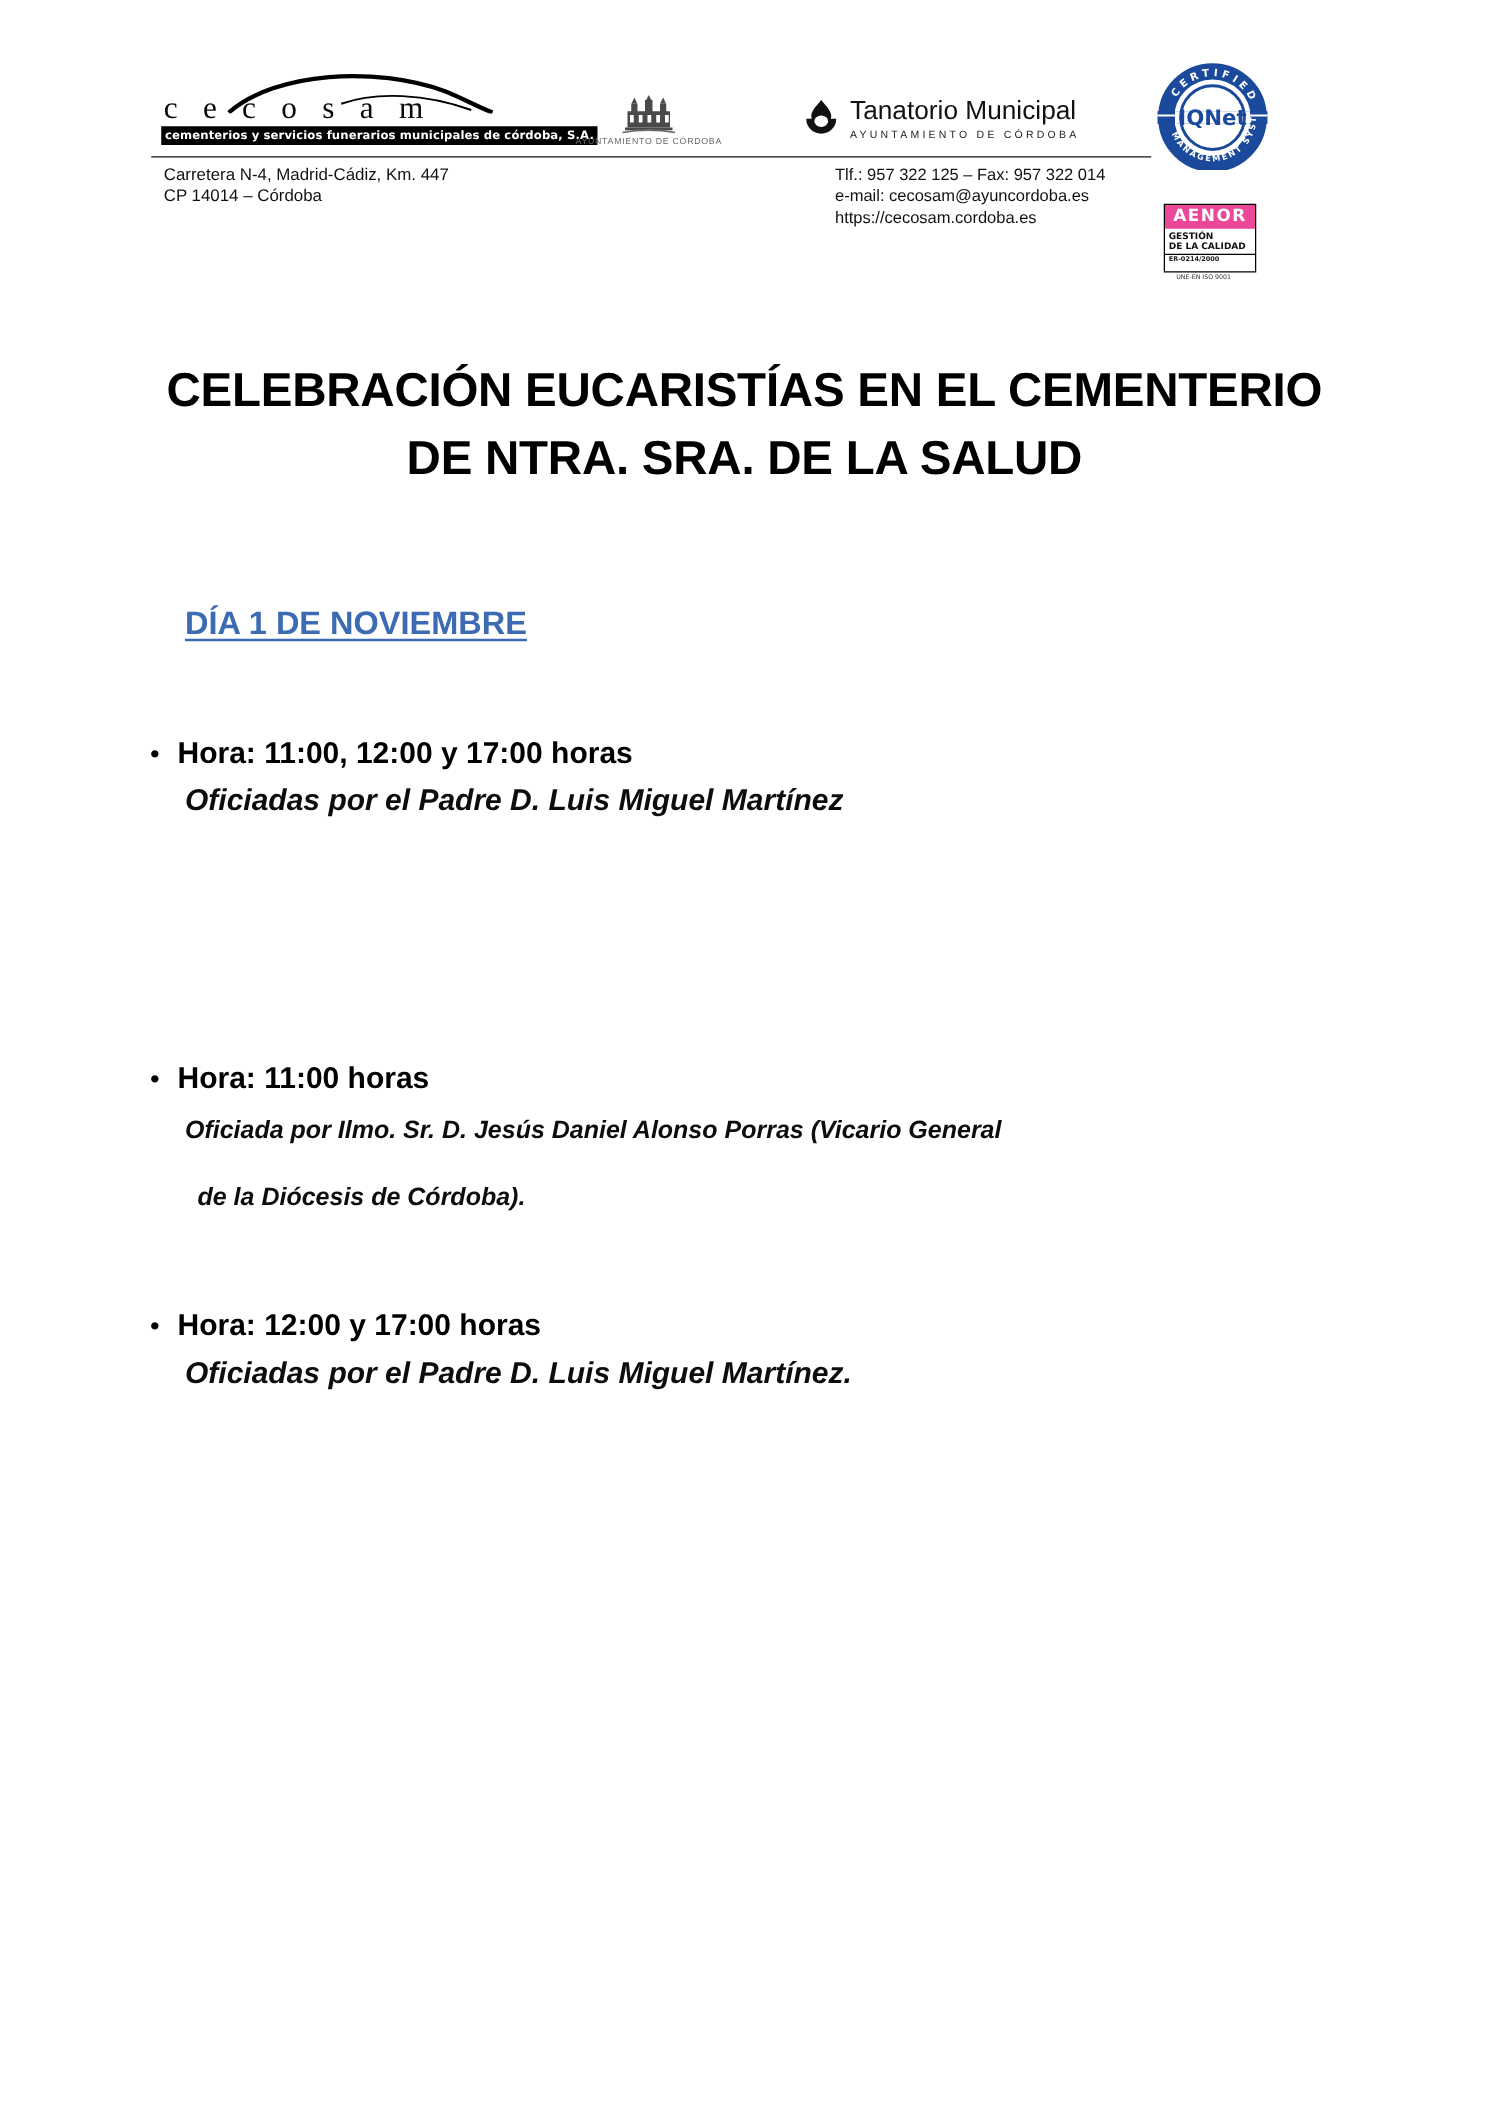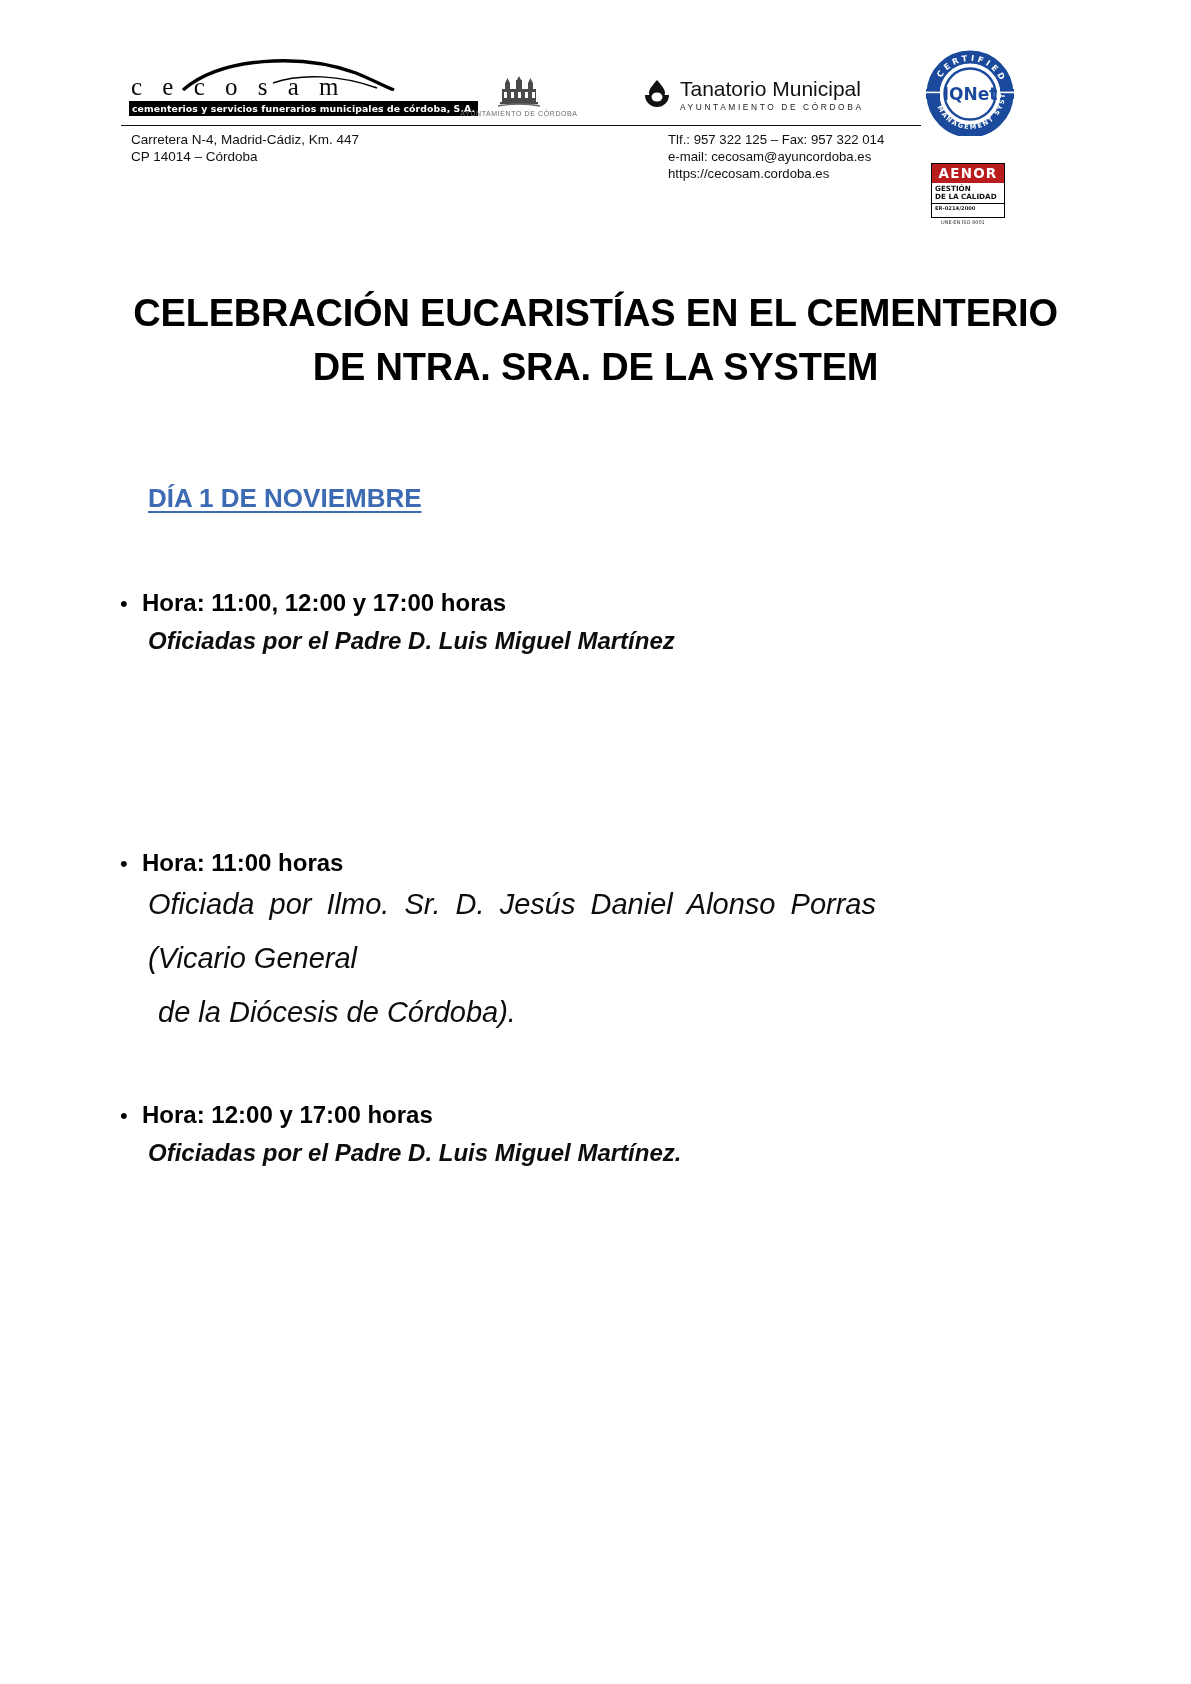--- a/index.html
+++ b/index.html
@@ -159,21 +159,21 @@
     position: absolute;
     left: 920px;
     top: 163px;
     width: 74px;
     height: 55px;
     border: 1px solid #000000;
     background: #ffffff;
     box-sizing: border-box;
   }
   .aenor-top {
-    background: #b91c1c;
+    background: #ec4899;
     color: #ffffff;
     font-size: 13.5px;
     font-weight: 700;
     letter-spacing: 1.2px;
     text-align: center;
     padding: 1px 0 2px 0;
     font-family: "DejaVu Sans", sans-serif;
   }
   .aenor-mid {
     font-size: 7.2px;
@@ -258,23 +258,23 @@
     font-size: 24px;
     font-style: italic;
     font-weight: 700;
     color: #0d0d0d;
     font-family: "Liberation Sans", sans-serif;
     line-height: 48px;
   }
   .officiant-wide {
     margin-left: 148px;
     margin-right: 185px;
-    font-size: 29px;
+    font-size: 20px;
     font-style: italic;
-    font-weight: 400;
+    font-weight: 700;
     color: #0d0d0d;
     font-family: "Liberation Sans", sans-serif;
     line-height: 54px;
     text-align: justify;
   }
   .officiant-wide .line2 { display: block; margin-left: 10px; text-align: left; }
 
   .sp-a { height: 75px; }
   .sp-c { height: 106px; }
   .sp-d { height: 78px; }
@@ -377,21 +377,21 @@
         <div>GESTIÓN</div>
         <div>DE LA CALIDAD</div>
       </div>
       <div class="aenor-code">ER-0214/2000</div>
     </div>
     <div class="aenor-foot">UNE-EN ISO 9001</div>
   </div>
 
   <div class="doc-title">
     <div>CELEBRACIÓN EUCARISTÍAS EN EL CEMENTERIO</div>
-    <div>DE NTRA. SRA. DE LA SYSTEM</div>
+    <div>DE NTRA. SRA. DE LA SALUD</div>
   </div>
 
   <div class="body-block">
 
     <div class="day-heading-row">
       <div class="day-heading">DÍA 1 DE NOVIEMBRE</div>
     </div>
 
     <div class="sp-a"></div>
 

